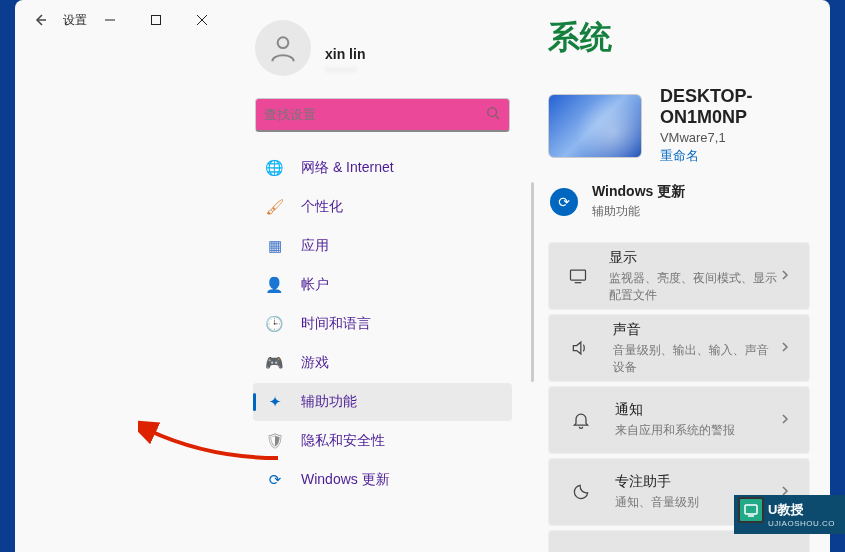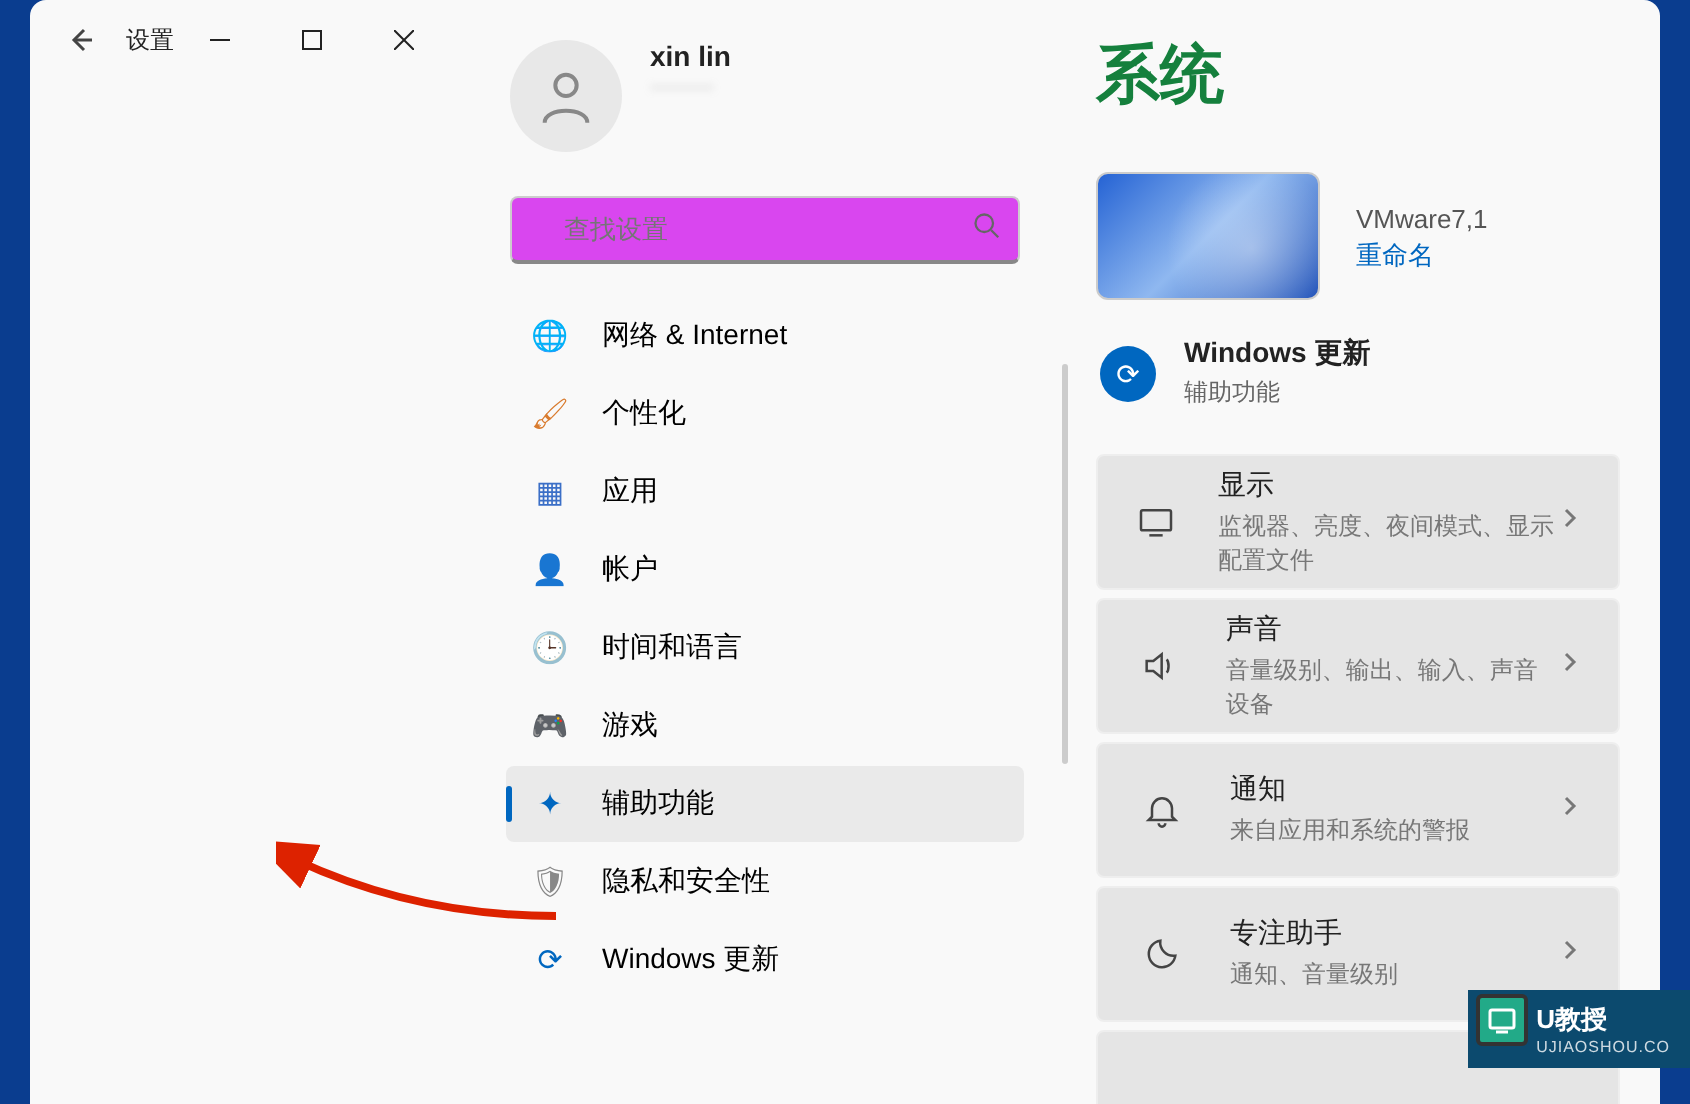--- a/index.html
+++ b/index.html
@@ -5,33 +5,33 @@
 * { margin: 0; padding: 0; box-sizing: border-box; font-family: "Segoe UI", "Microsoft YaHei", sans-serif; }
 body { background: #0a3d8f; width: 845px; height: 552px; overflow: hidden; position: relative; }
 .window { position: absolute; top: 0; left: 15px; right: 15px; bottom: 0; background: #f9f9f9; border-radius: 8px 8px 0 0; display: flex; flex-direction: row; }
 .titlebar { height: 40px; display: flex; align-items: center; padding: 0 10px; }
 .back-btn { width: 30px; height: 30px; display: flex; align-items: center; justify-content: center; cursor: pointer; border-radius: 4px; }
 .title-text { font-size: 12px; margin-left: 8px; color: #222; }
 .win-controls { margin-left: auto; display: flex; }
 .win-btn { width: 46px; height: 32px; display: flex; align-items: center; justify-content: center; cursor: pointer; }
 .body { flex: 1; display: flex; overflow: hidden; }
 .sidebar { width: 295px; padding: 0 12px; display: flex; flex-direction: column; overflow: hidden; }
-.user-row { display: flex; align-items: flex-start; padding: 20px 8px 10px 8px; }
+.user-row { display: flex; align-items: flex-end; padding: 20px 8px 10px 8px; }
 .avatar { width: 56px; height: 56px; border-radius: 50%; background: #e8e8e8; display: flex; align-items: center; justify-content: center; margin-right: 14px; }
 .user-name { font-size: 14px; font-weight: 600; color: #222; }
 .user-sub { font-size: 12px; color: #888; filter: blur(2px); }
 .search-box { margin: 12px 8px; position: relative; }
-.search-input { width: 100%; height: 34px; border: 1px solid #ccc; border-bottom: 2px solid #888; border-radius: 4px; padding: 0 34px 0 26px; font-size: 13px; background: #d946ef; }
+.search-input { width: 100%; height: 34px; border: 1px solid #ccc; border-bottom: 2px solid #888; border-radius: 4px; padding: 0 34px 0 8px; font-size: 13px; background: #ec4899; }
 .search-icon { position: absolute; right: 10px; top: 50%; transform: translateY(-50%); }
 .nav { flex: 1; overflow-y: auto; padding: 4px 0; }
 .nav-item { display: flex; align-items: center; height: 38px; padding: 0 12px; border-radius: 4px; cursor: pointer; margin: 1px 6px; }
 .nav-item.selected { background: #eaeaea; position: relative; }
 .nav-item.selected::before { content: ""; position: absolute; left: 0; top: 10px; bottom: 10px; width: 3px; background: #0067c0; border-radius: 2px; }
 .nav-icon { width: 20px; height: 20px; margin-right: 16px; display: flex; align-items: center; justify-content: center; font-size: 15px; }
-.nav-label { font-size: 14px; color: #000000; }
+.nav-label { font-size: 14px; color: #4c1d95; }
 .main { flex: 1; padding: 0 20px 0 18px; overflow-y: auto; position: relative; }
 .page-title { font-size: 32px; font-weight: 600; margin: 16px 0 26px 0; color: #15803d; }
 .device-row { display: flex; align-items: center; margin-bottom: 18px; }
 .device-thumb { width: 112px; height: 64px; border-radius: 6px; background: linear-gradient(135deg, #2563d4 0%, #8fb8f0 50%, #1e50b8 100%); border: 1px solid #ccc; margin-right: 18px; position: relative; overflow: hidden; }
 .device-thumb::after { content: ""; position: absolute; inset: 0; background: radial-gradient(circle at 70% 60%, rgba(255,255,255,0.4), transparent 50%); }
 .device-name { font-size: 18px; font-weight: 600; color: #222; }
 .device-sub { font-size: 13px; color: #555; margin-top: 2px; }
 .rename-link { font-size: 13px; color: #0067c0; cursor: pointer; margin-top: 2px; display: inline-block; }
 .update-row { display: flex; align-items: center; margin-bottom: 22px; padding-left: 2px; }
 .update-icon { width: 28px; height: 28px; border-radius: 50%; background: #0067c0; display: flex; align-items: center; justify-content: center; margin-right: 14px; color: #fff; font-size: 14px; }
@@ -147,20 +147,21 @@
     </div>
 
     <div class="scroll-indicator"></div>
 
     <div class="main">
       <h1 class="page-title">系统</h1>
 
       <div class="device-row">
         <div class="device-thumb"></div>
         <div>
+          <div class="device-name">DESKTOP-ON1M0NP</div>
           <div class="device-sub">VMware7,1</div>
           <span class="rename-link">重命名</span>
         </div>
       </div>
 
       <div class="update-row">
         <div class="update-icon">⟳</div>
         <div>
           <div class="update-title">Windows 更新</div>
           <div class="update-sub">辅助功能</div>

